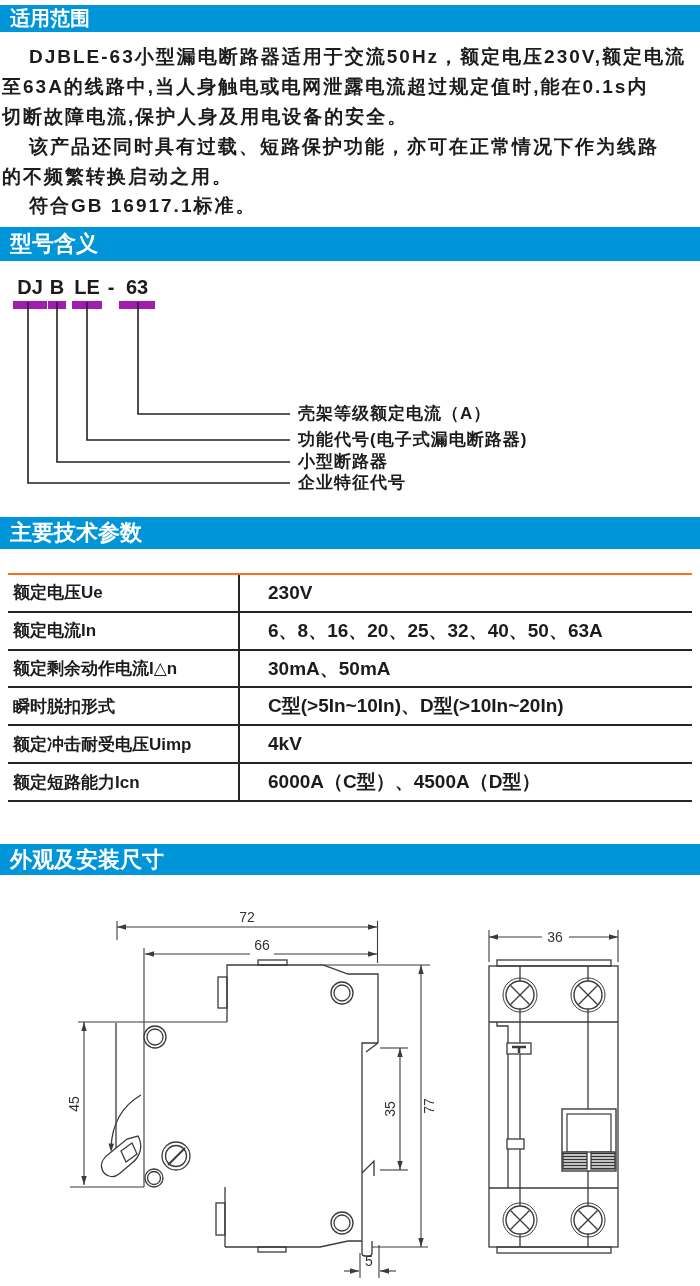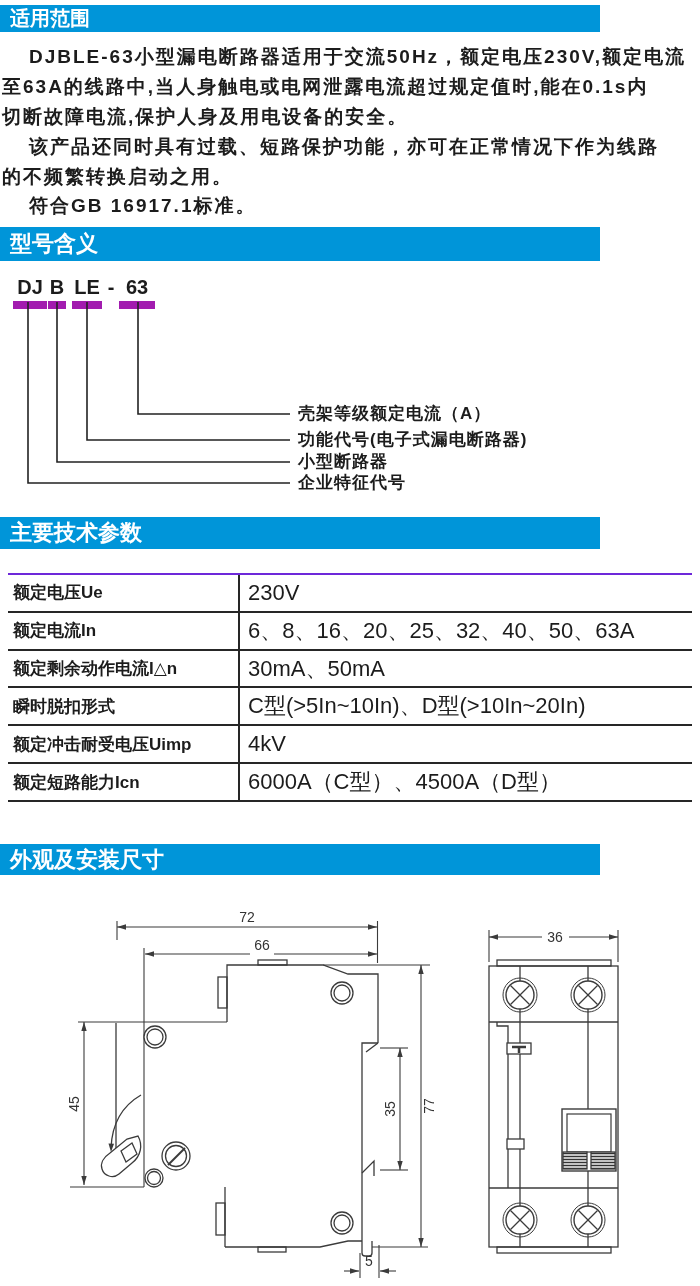--- a/index.html
+++ b/index.html
@@ -1,38 +1,38 @@
 <!DOCTYPE html>
 <html><head>
 <meta charset="utf-8">
 <style>
   html,body{margin:0;padding:0;background:#fff;}
   .page{position:relative;width:700px;height:1286px;background:#fff;overflow:hidden;
         font-family:"Liberation Sans","DejaVu Sans",sans-serif;color:#1c1c1c;}
-  .sec-bar{position:absolute;left:0;width:600px;background:#0095d9;color:#fff;
+  .sec-bar{position:absolute;left:0;width:700px;background:#0095d9;color:#fff;
            font-weight:bold;display:flex;align-items:center;padding-left:10px;box-sizing:border-box;}
   .bar1{top:5px;height:27px;font-size:20px;}
   .bar2{top:227px;height:34px;font-size:22px;}
   .bar3{top:517px;height:32px;font-size:22px;}
   .bar4{top:844px;height:31px;font-size:22px;}
   .scope-line{position:absolute;left:2px;width:697px;height:30px;line-height:30px;
               font-size:19px;font-weight:bold;letter-spacing:2px;white-space:nowrap;}
   .indent{padding-left:27px;}
   .code-part{position:absolute;top:276px;height:23px;text-align:center;font-size:20px;
              font-weight:bold;border-bottom:8px solid #a21caf;padding-bottom:2px;}
   .code-dash{border-bottom:none;}
   .model-label{position:absolute;left:298px;height:22px;line-height:22px;font-size:17px;
                font-weight:600;letter-spacing:1px;white-space:nowrap;}
   .svg-abs{position:absolute;left:0;}
   .spec-table{position:absolute;left:8px;top:573px;width:684px;height:227px;
-              border-top:2px solid #6d28d9;display:flex;flex-direction:column;}
+              border-top:2px solid #f97316;display:flex;flex-direction:column;}
   .spec-row{flex:1;display:flex;border-bottom:2px solid #262626;align-items:center;}
   .spec-param{width:225px;border-right:2px solid #262626;align-self:stretch;display:flex;
               align-items:center;padding-left:5px;font-size:17px;font-weight:600;white-space:nowrap;}
-  .spec-value{flex:1;padding-left:8px;font-size:22px;font-weight:400;white-space:nowrap;}
+  .spec-value{flex:1;padding-left:28px;font-size:19px;font-weight:700;white-space:nowrap;}
 </style>
 </head>
 <body>
 
 <div class="page">
 
   <div class="sec-bar bar1">适用范围</div>
   <div class="sec-bar bar2">型号含义</div>
   <div class="sec-bar bar3">主要技术参数</div>
   <div class="sec-bar bar4">外观及安装尺寸</div>

